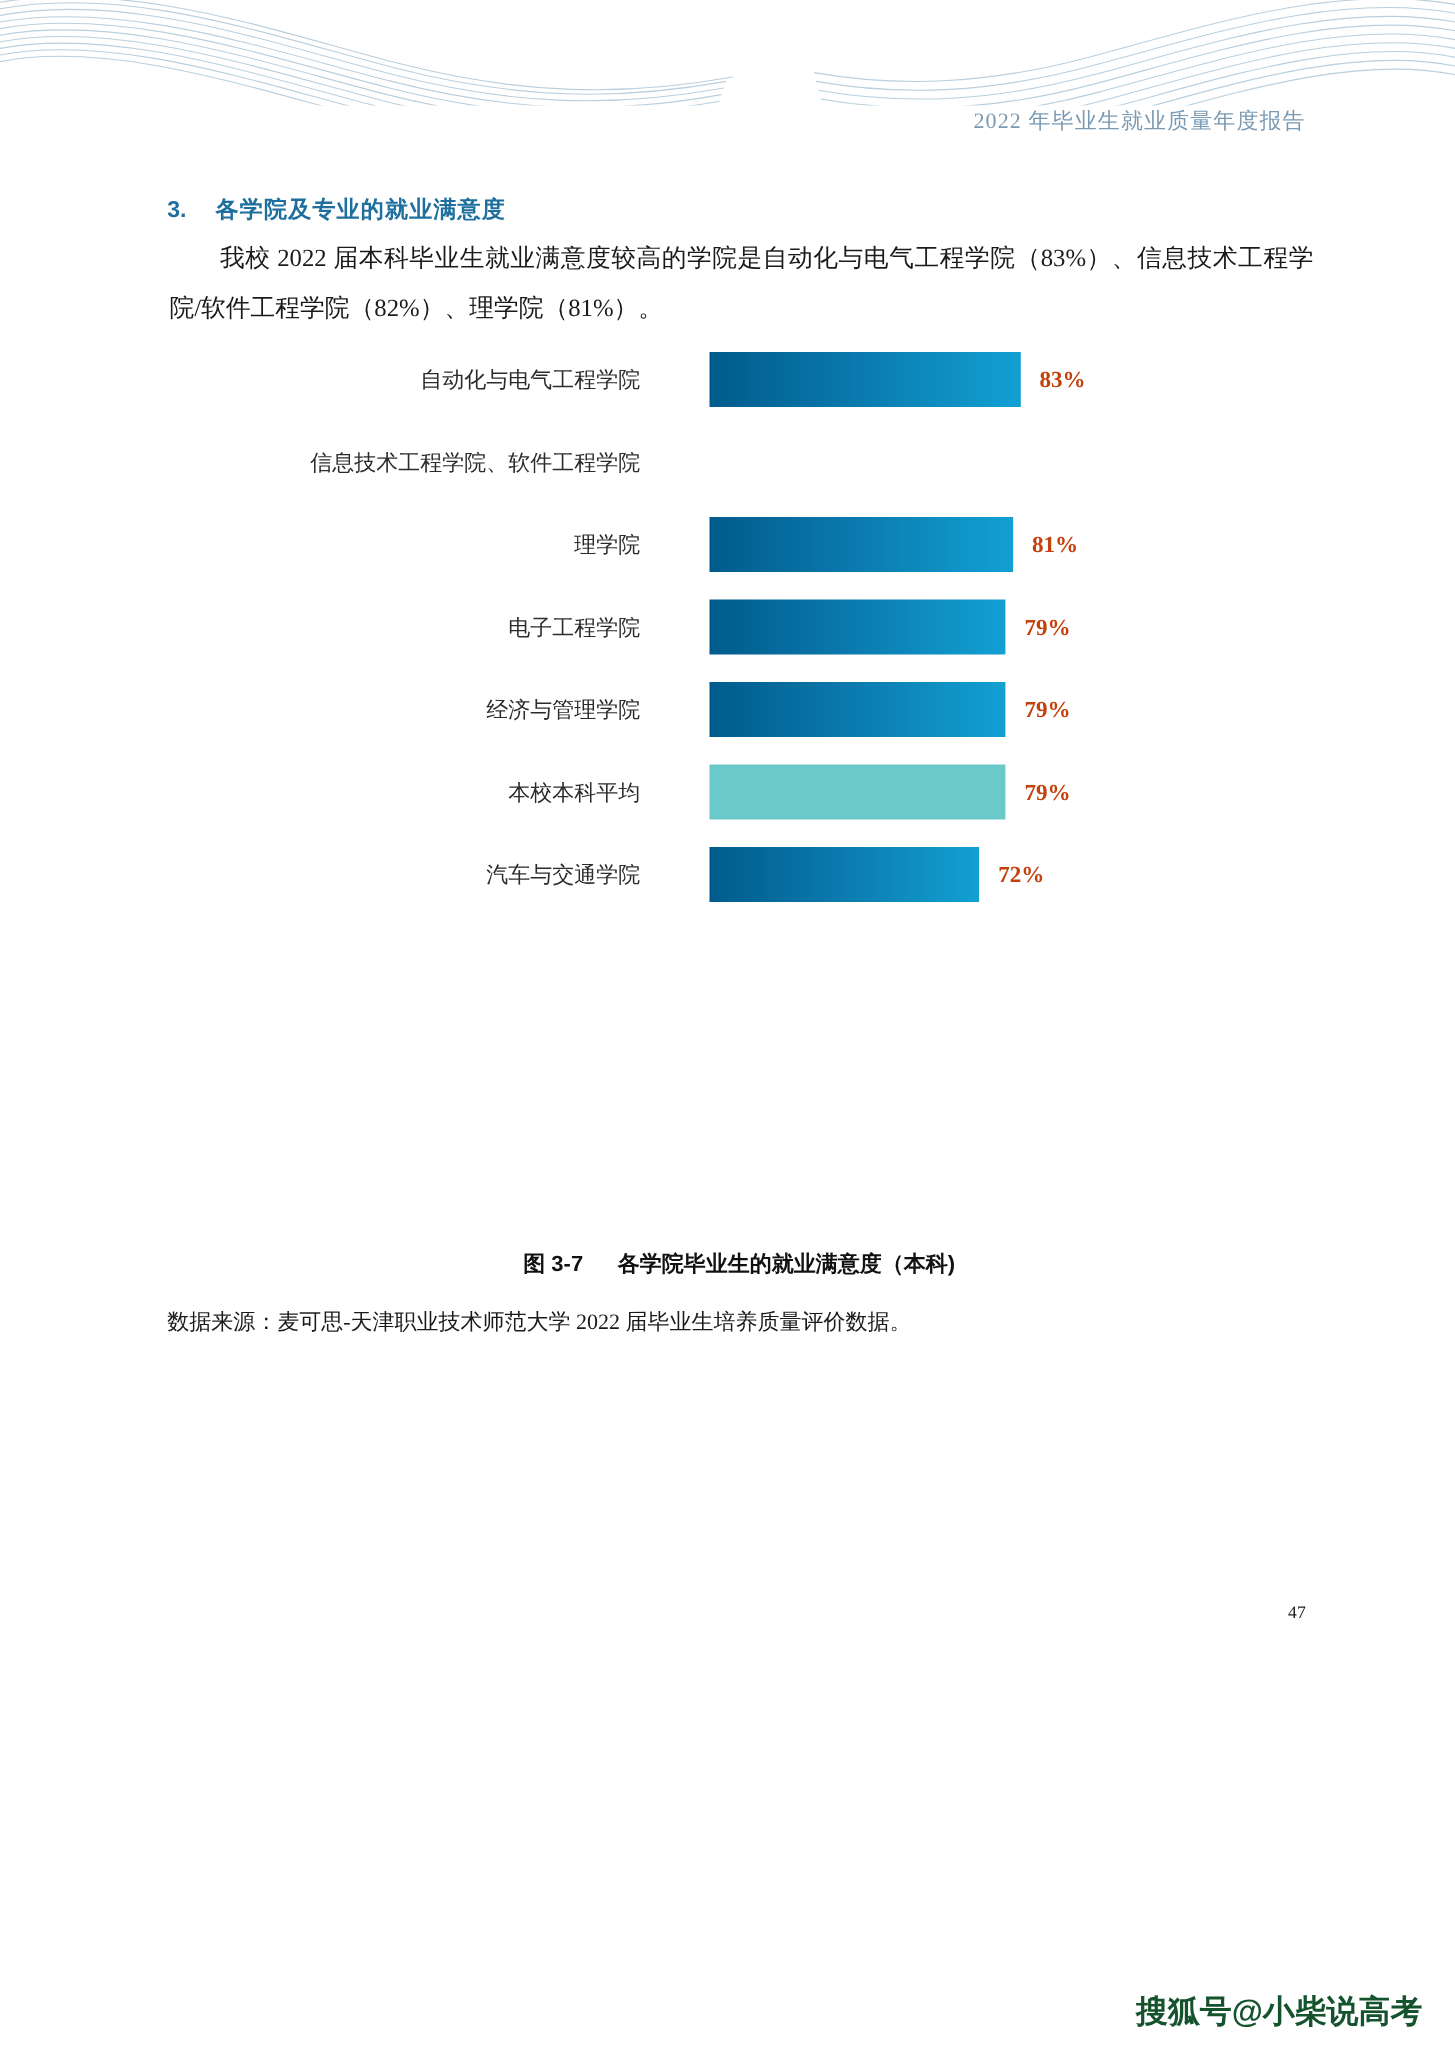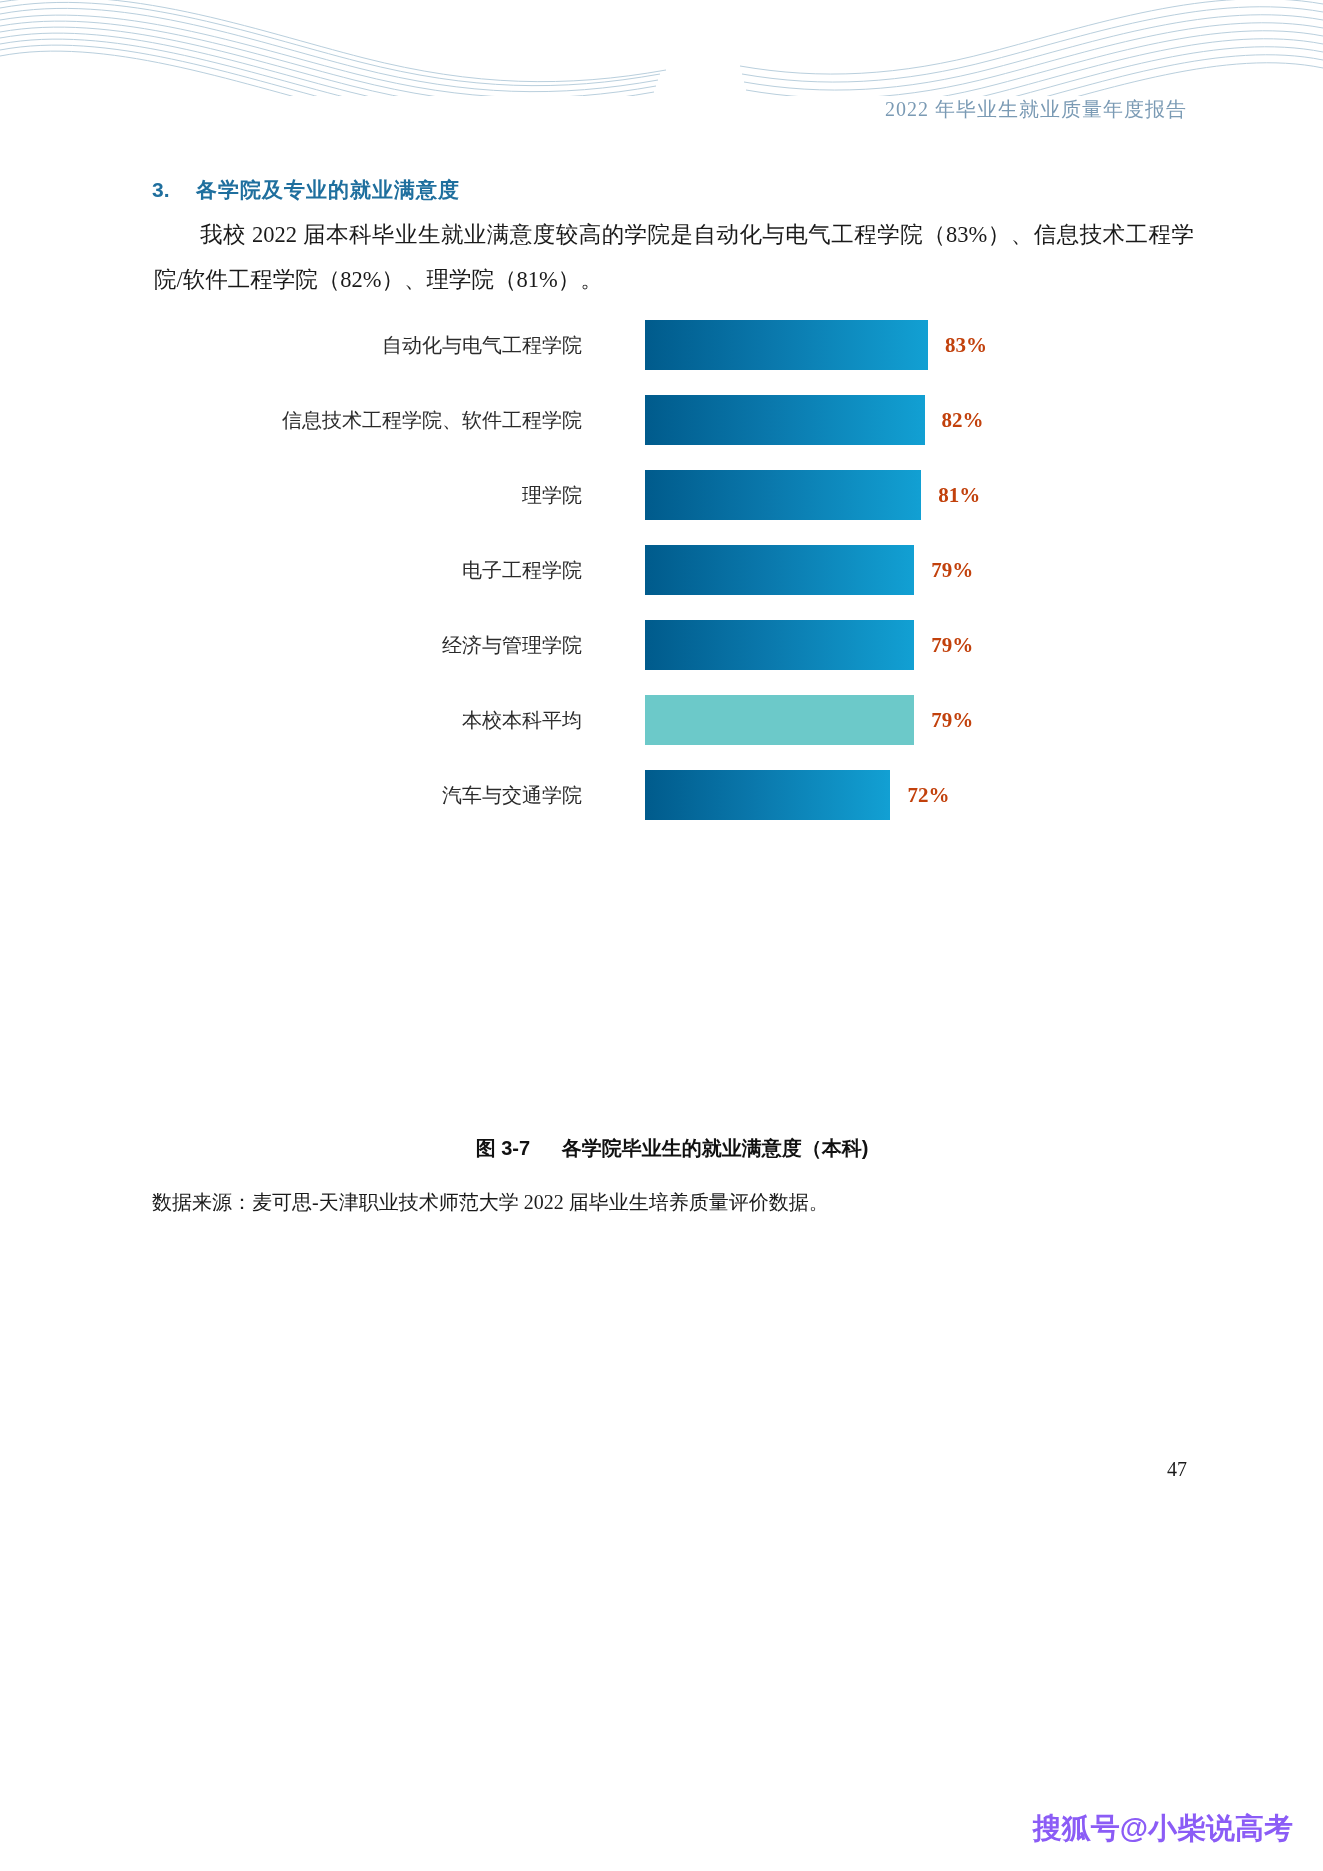--- a/index.html
+++ b/index.html
@@ -142,35 +142,35 @@
     font-size: 20px;
     line-height: 44px;
     color: #1a1a1a;
   }
 
   
   .page-number {
     position: absolute;
     top: 1458px;
     right: 136px;
-    font-size: 20px;
+    font-size: 16px;
     color: #1a1a1a;
   }
 
   
   .watermark {
     position: absolute;
     bottom: 22px;
     right: 30px;
     display: flex;
     align-items: center;
     font-family: "Liberation Sans", "DejaVu Sans", sans-serif;
     font-weight: bold;
     font-size: 29px;
-    color: #8b5cf6;
+    color: #14532d;
     white-space: nowrap;
   }
 </style>
 </head>
 <body>
 
 <div class="top-wave">
   <svg width="1323" height="96" viewBox="0 0 1323 96" xmlns="http://www.w3.org/2000/svg">
     <g fill="none" stroke="#b9cfdd" stroke-width="1">
       <path d="M0,8 C120,-14 250,34 360,62 C470,90 560,92 660,74"></path>
@@ -212,24 +212,20 @@
   <div class="bar-row">
     <div class="bar-label">自动化与电气工程学院</div>
     <div class="bar-track">
       <div class="bar" style="width: 283px;"></div>
       <div class="bar-value">83%</div>
     </div>
   </div>
 
   <div class="bar-row">
     <div class="bar-label">信息技术工程学院、软件工程学院</div>
-    <div class="bar-track">
-      <div class="bar" style="width: 279.59px;"></div>
-      <div class="bar-value">82%</div>
-    </div>
   </div>
 
   <div class="bar-row">
     <div class="bar-label">理学院</div>
     <div class="bar-track">
       <div class="bar" style="width: 276.181px;"></div>
       <div class="bar-value">81%</div>
     </div>
   </div>
 

